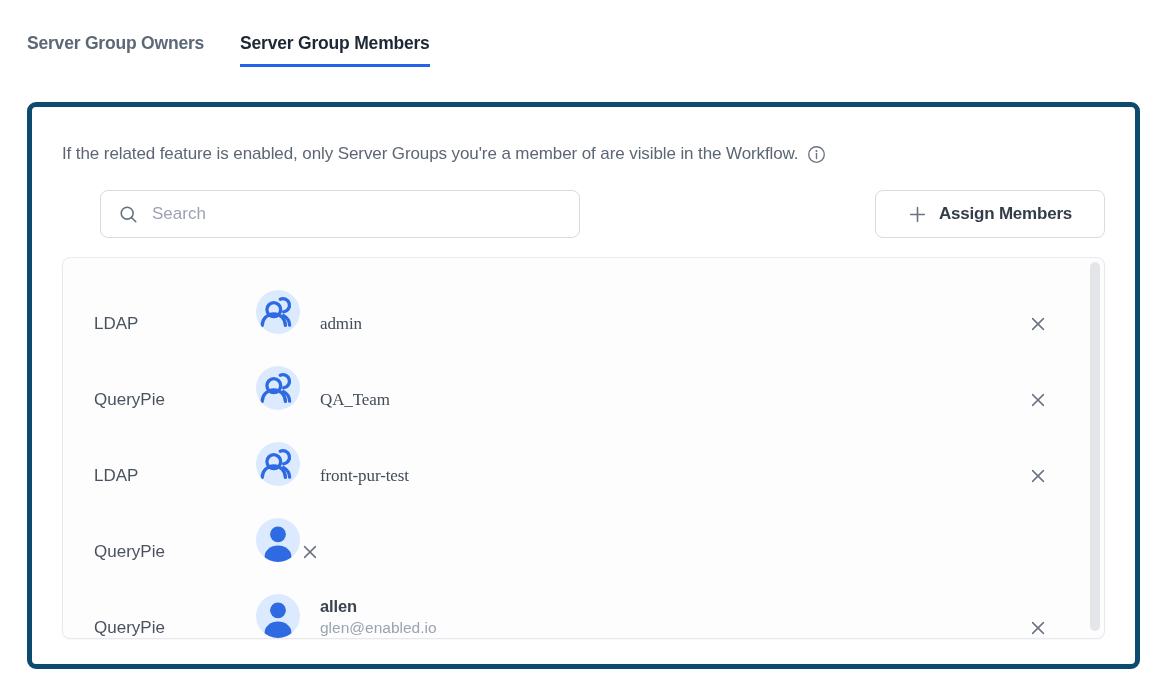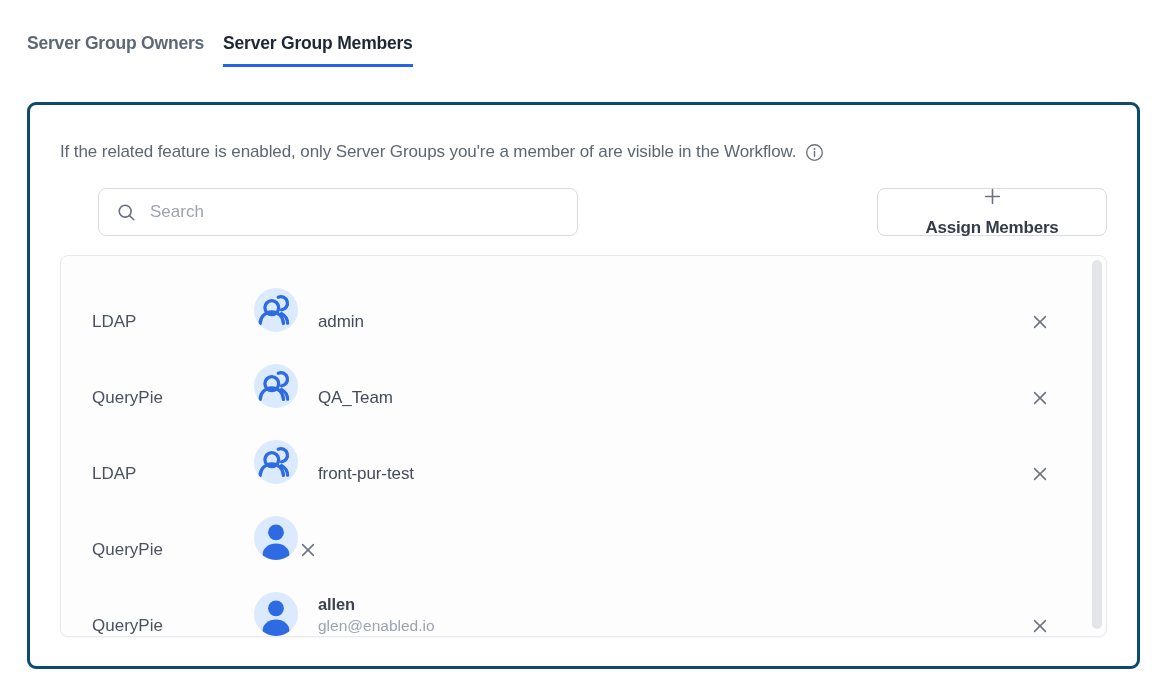--- a/index.html
+++ b/index.html
@@ -1,31 +1,31 @@
 <!DOCTYPE html>
 <html><head>
 <meta charset="utf-8">
 <style>
   * { box-sizing: border-box; margin: 0; padding: 0; }
   html, body { width: 1164px; height: 696px; background: #ffffff; overflow: hidden; }
   body { font-family: "Liberation Sans", sans-serif; color: #3c4450; }
 
   
-  .tabs { display: flex; gap: 19px; padding: 33px 0 0 27px; }
+  .tabs { display: flex; gap: 36px; padding: 33px 0 0 27px; }
   .tab {
     font-size: 17.5px; font-weight: 700; color: #5d6876;
     padding-bottom: 10px; border-bottom: 3px solid transparent;
     letter-spacing: -0.2px; cursor: pointer;
   }
   .tab.active { color: #1d2735; border-bottom-color: #2563eb; text-align: right; }
 
   
   .card {
     margin: 35px 24px 0 27px; height: 567px;
-    border: 3px solid #0c4a6e; border-radius: 9px;
+    border: 5px solid #0c4a6e; border-radius: 9px;
     padding: 34px 30px 0 30px; background: #ffffff;
   }
 
   .info-row { display: flex; align-items: center; gap: 9px; margin-bottom: 23px; }
   .info-text { font-size: 17px; color: #5c6773; line-height: 26px; letter-spacing: -0.1px; }
   .icon { display: inline-flex; align-items: center; justify-content: center; flex: none; }
 
   
   .controls-row { display: flex; justify-content: space-between; align-items: center; padding-left: 38px; }
   .search-box {
@@ -34,40 +34,40 @@
   }
   .search-input {
     border: none; outline: none; flex: 1; font-size: 17px; color: #3c4450;
     font-family: "Liberation Sans", sans-serif; background: transparent;
   }
   .search-input::placeholder { color: #9ca3af; }
   .assign-btn {
     width: 230px; height: 48px; border: 1px solid #d8dbdf; border-radius: 8px;
     background: #ffffff; display: flex; align-items: center; justify-content: center;
     gap: 12px; font-size: 17px; font-weight: 700; color: #333c48; cursor: pointer;
-    font-family: "Liberation Sans", sans-serif; letter-spacing: -0.2px; flex-direction: column;
+    font-family: "Liberation Sans", sans-serif; letter-spacing: -0.2px;
   }
 
   
   .list {
     margin-top: 19px; height: 382px; border: 1px solid #e7e9ee; border-radius: 8px;
     position: relative; overflow: hidden; background: #fdfdfe;
     box-shadow: 0 1px 2px rgba(16,24,40,0.04);
   }
   .rows { height: 100%; display: flex; flex-direction: column; }
   .row { height: 76px; flex: none; display: flex; align-items: flex-end; padding-left: 31px; }
   .row-source { width: 162px; flex: none; font-size: 17px; color: #49525e; }
   .avatar {
     width: 44px; height: 44px; flex: none; border-radius: 50%;
     background: #dbeafe; overflow: hidden; display: flex; align-items: center; justify-content: center;
   }
   .avatar svg { display: block; }
   .names { margin-left: 20px; flex: 1; display: flex; flex-direction: column; line-height: 21px; }
   .row-name { font-size: 16.5px; font-weight: 700; color: #3c4450; letter-spacing: -0.1px; }
-  .row.single .row-name { font-weight: 400; font-size: 17px; color: #434c58; }
+  .row.single .row-name { font-weight: 400; font-size: 17px; color: #434c58; font-family: Liberation Serif, serif; }
   .row-email { font-size: 15.5px; color: #9aa4b0; }
   .close-btn { margin-right: 56px; width: 20px; height: 20px; cursor: pointer; }
 
   .scrollbar {
     position: absolute; top: 4px; bottom: 7px; right: 4px; width: 10px;
     border-radius: 6px; background: #e4e5e9;
   }
 </style>
 </head>
 <body>

